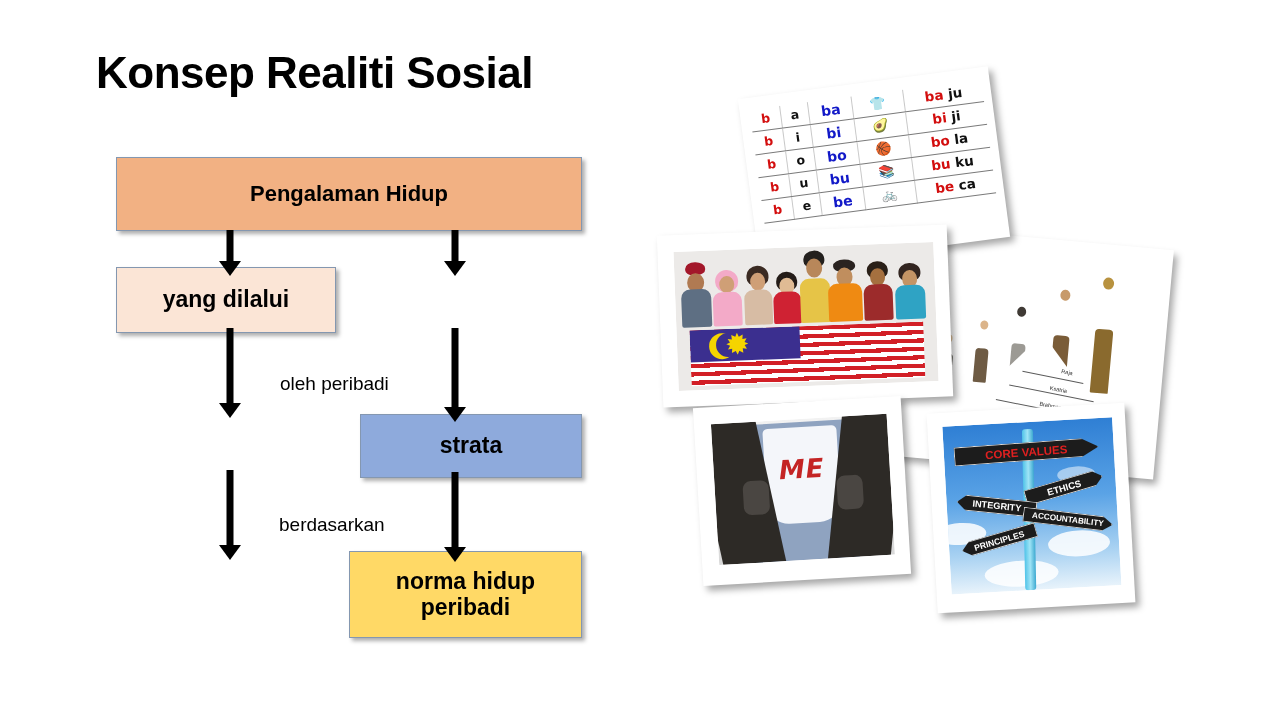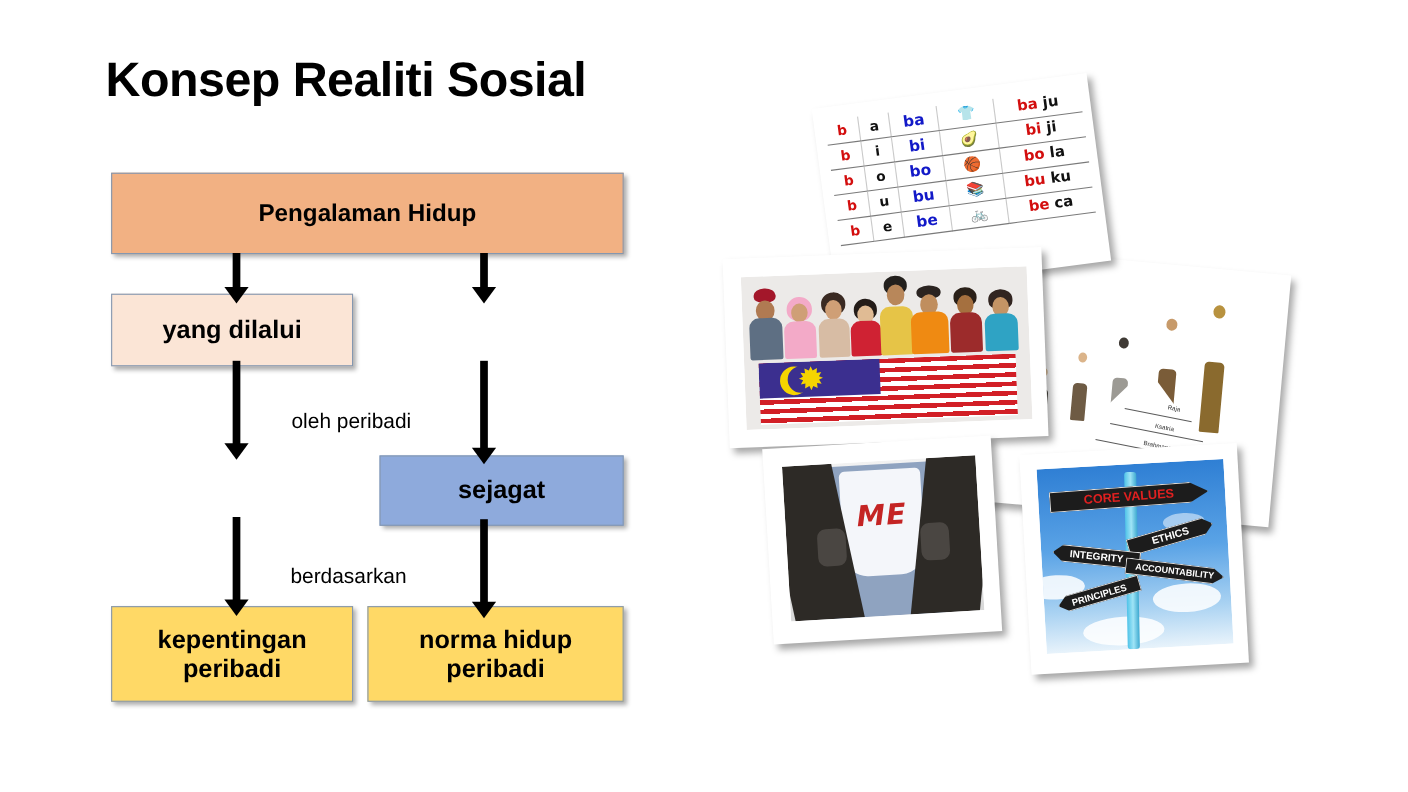--- a/index.html
+++ b/index.html
@@ -25,21 +25,21 @@
     font-size: 44px;
     font-weight: bold;
     letter-spacing: -0.5px;
     color: #000000;
     white-space: nowrap;
   }
 
   
   #flowchart {
     position: absolute;
-    left: 0;
+    left: 15px;
     top: 0;
     width: 620px;
     height: 636px;
   }
 
   .fc-box {
     position: absolute;
     box-sizing: border-box;
     border: 1px solid #8497B0;
     display: flex;
@@ -273,28 +273,25 @@
     <span>Pengalaman Hidup</span>
   </div>
 
   <div class="fc-box mid" id="box-yang-dilalui" style="left:101px; top:267px; width:220px; height:66px; background:#FBE5D6;">
     <span>yang dilalui</span>
   </div>
 
   <div class="fc-label" style="left:262px; top:373px;">oleh peribadi</div>
 
   <div class="fc-box mid" id="box-strata" style="left:345px; top:414px; width:222px; height:64px; background:#8EAADC;">
-    <span>sejagat</span>
+    <span>strata</span>
   </div>
 
   <div class="fc-label" style="left:261px; top:514px;">berdasarkan</div>
 
-  <div class="fc-box twoline" id="box-kepentingan" style="left:101px; top:551px; width:220px; height:87px; background:#FFD966;">
-    <span style="max-width:160px; display:inline-block;">kepentingan peribadi</span>
-  </div>
   <div class="fc-box twoline" id="box-norma" style="left:334px; top:551px; width:233px; height:87px; background:#FFD966;">
     <span style="max-width:165px; display:inline-block;">norma hidup peribadi</span>
   </div>
 </div>
 
 <div id="collage">
 
   <div class="photo-card" id="card-syllables">
     <div class="photo-inner">
       <table class="syl-table">

